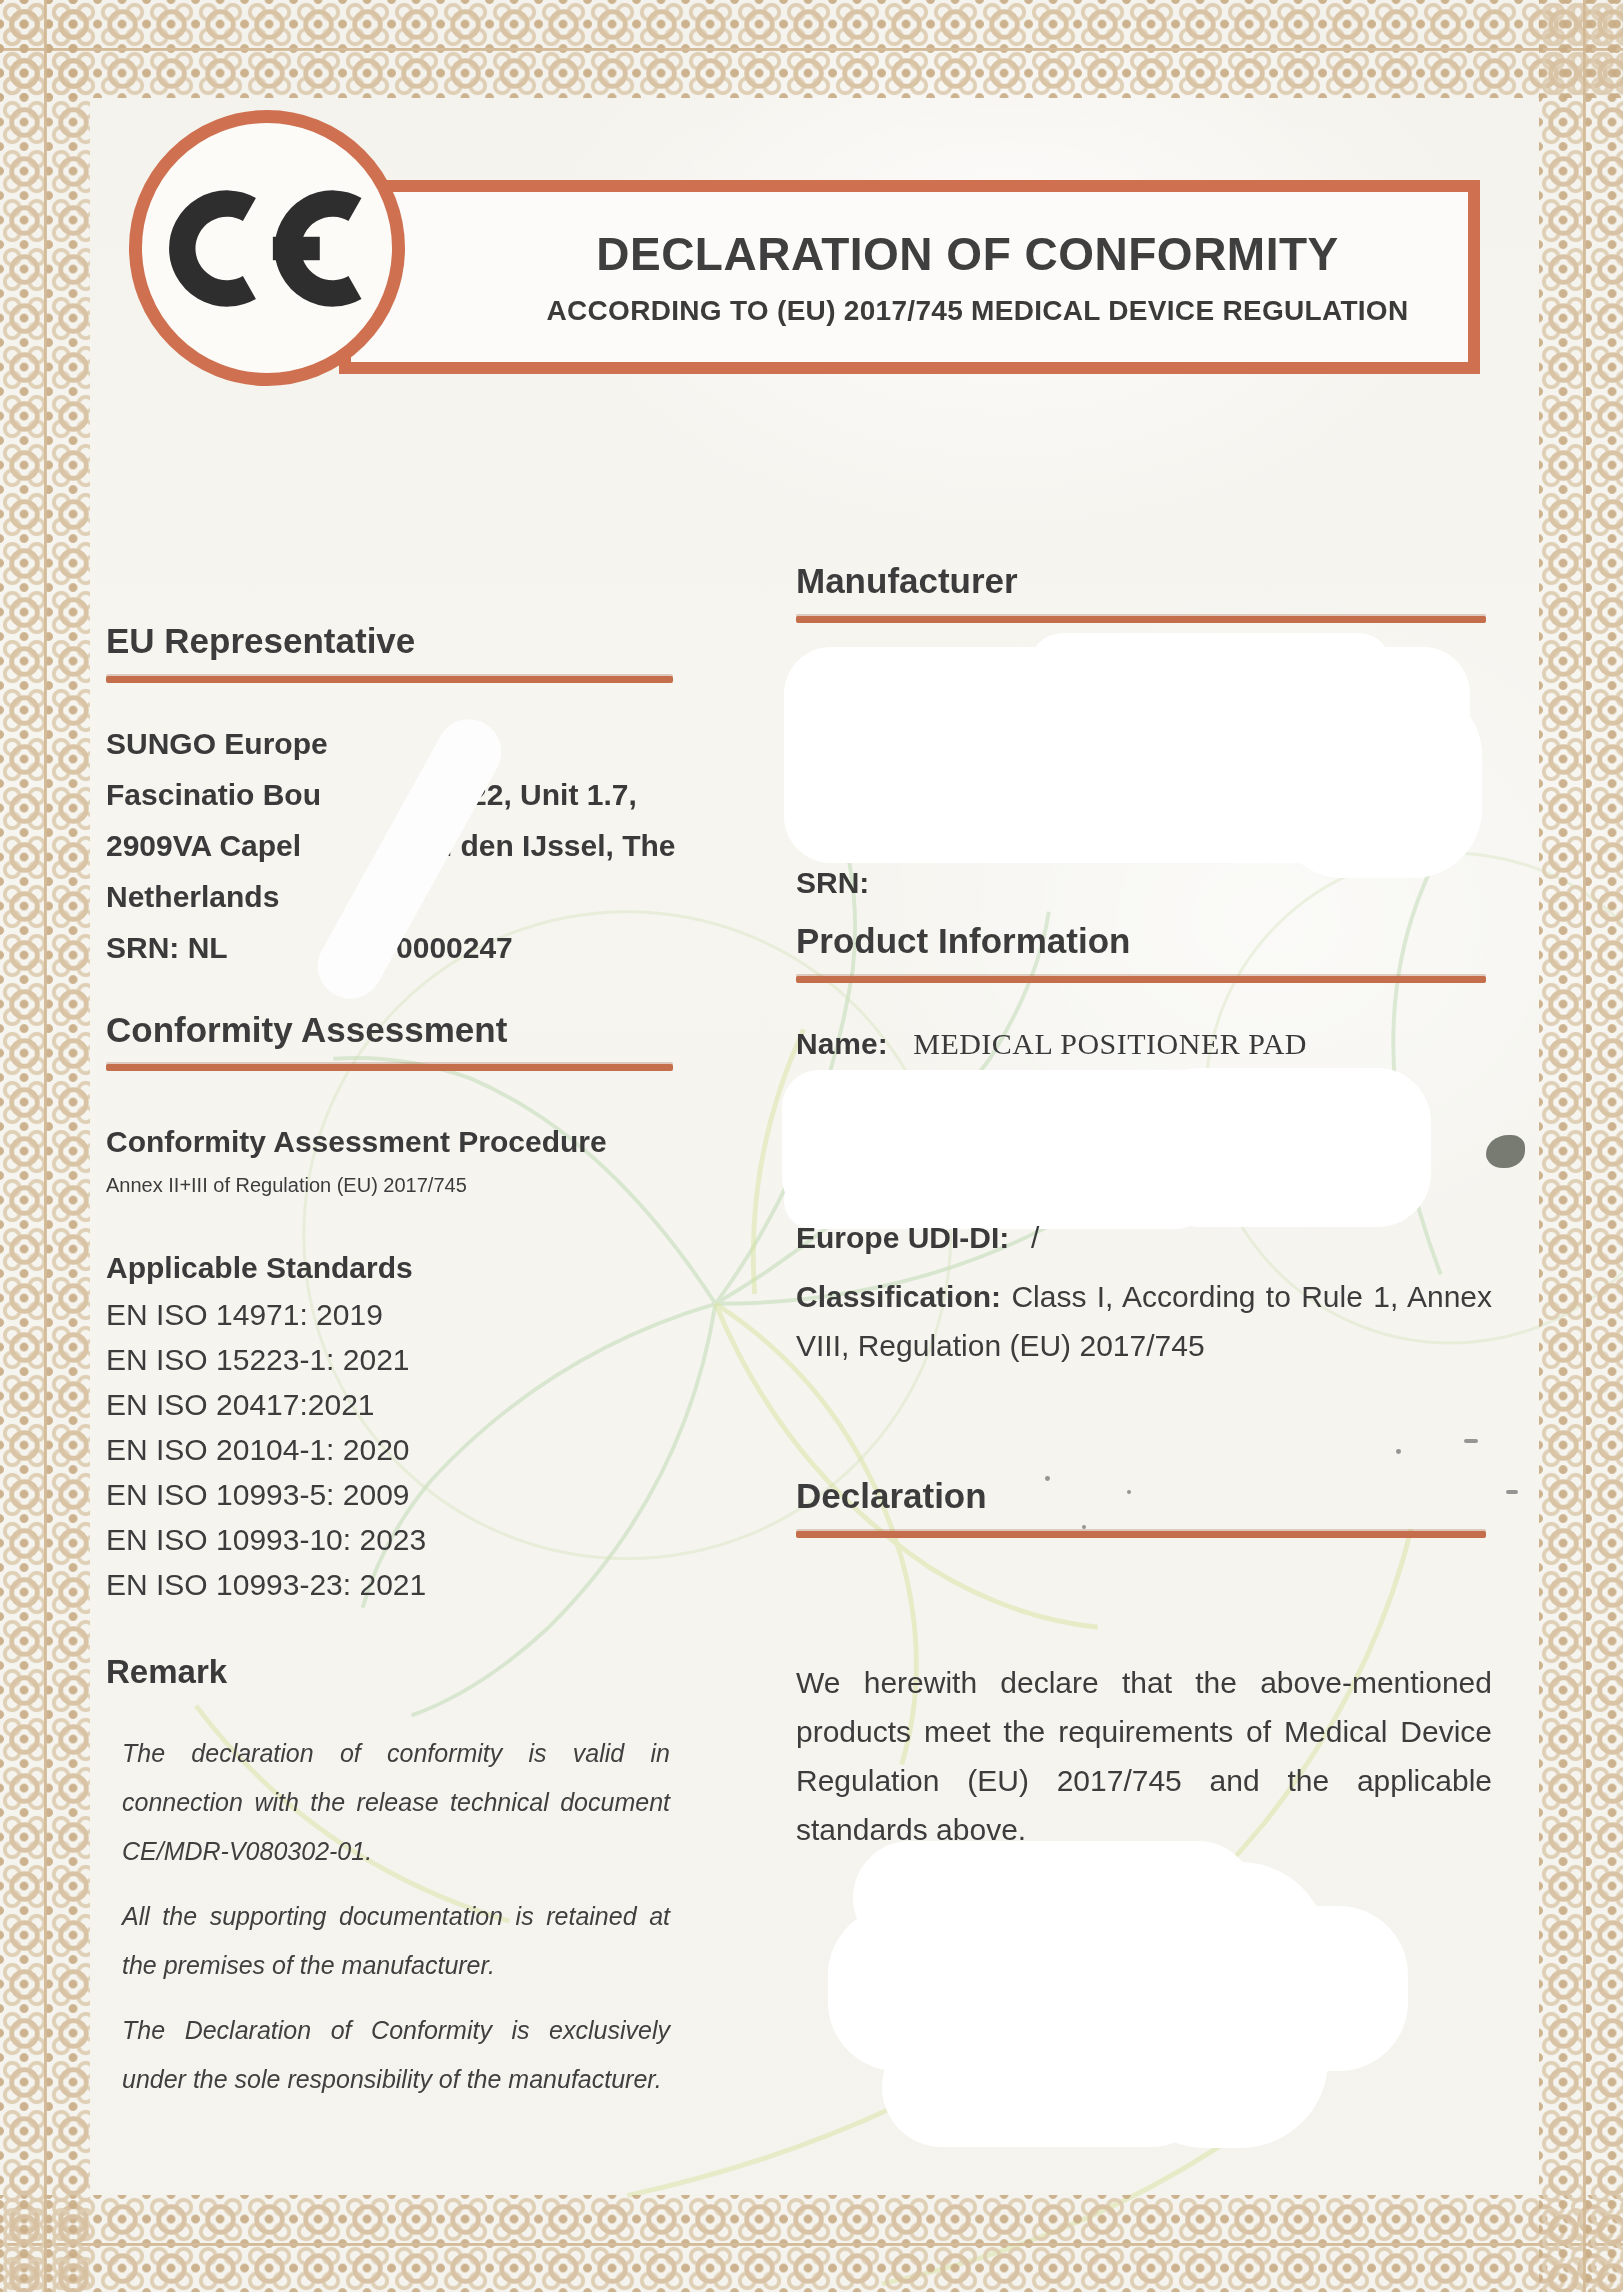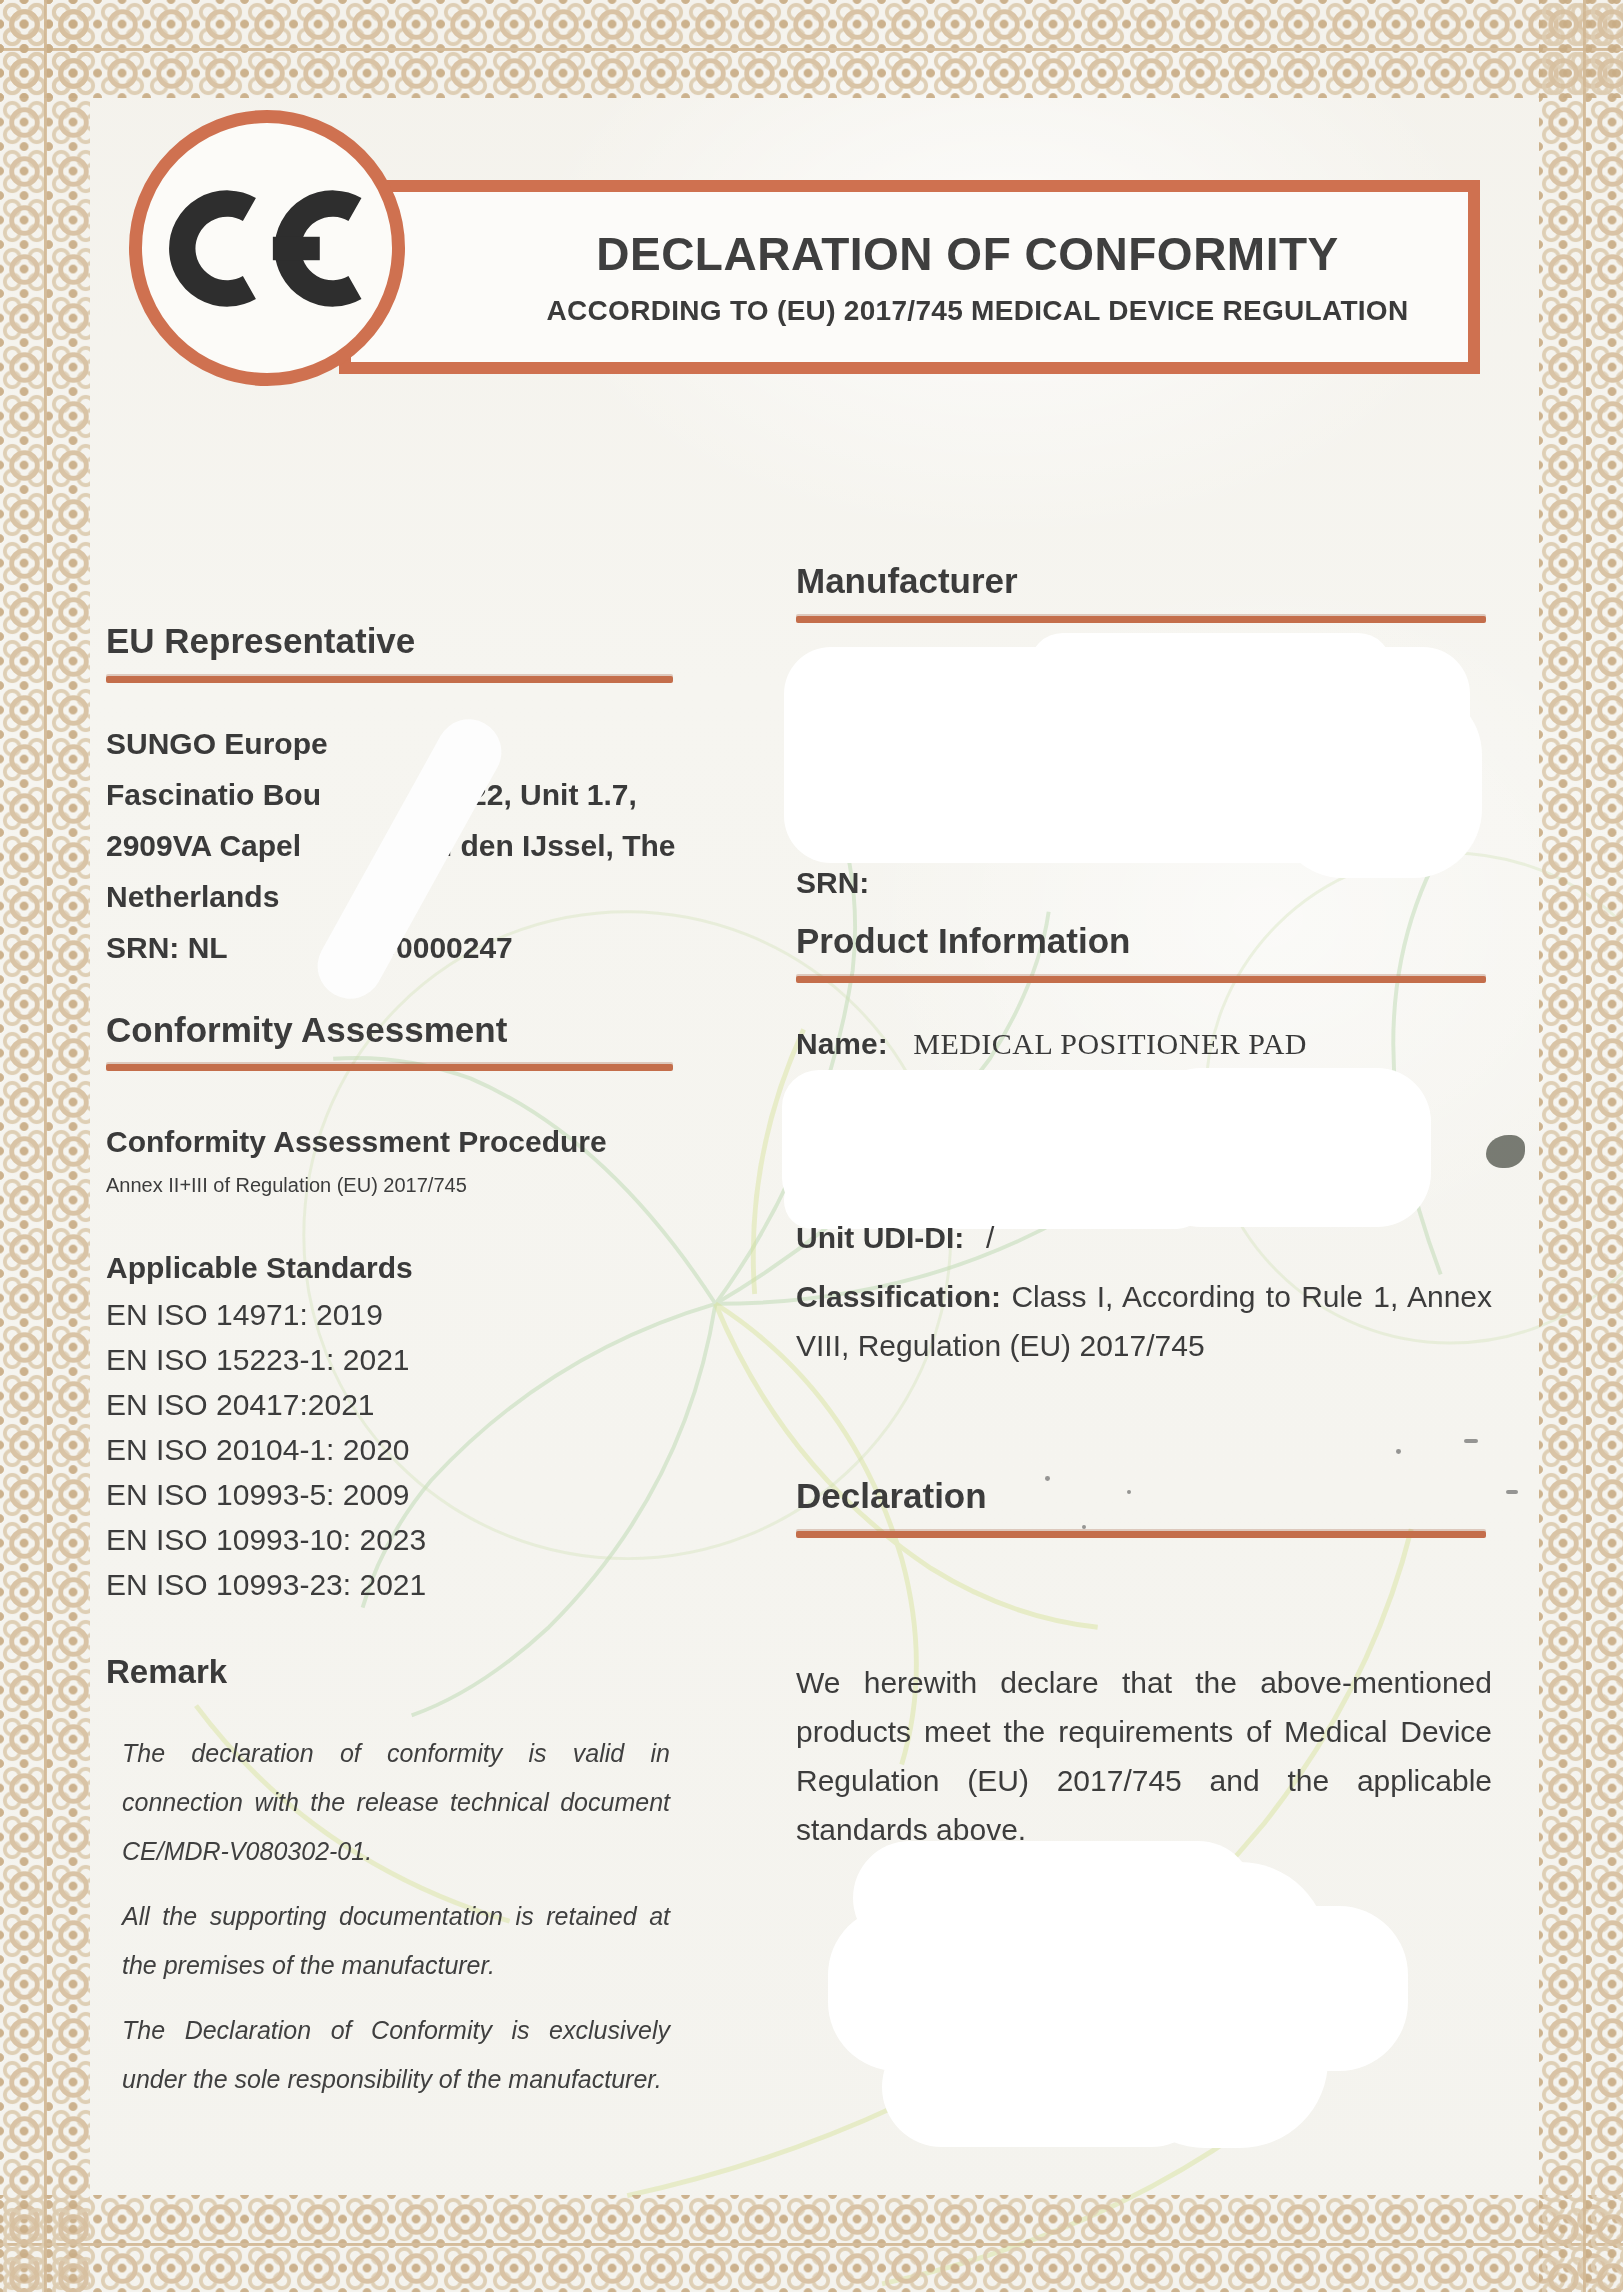--- a/index.html
+++ b/index.html
@@ -170,21 +170,21 @@
 
   <div class="bline" style="left:796px;top:1027px;">
     <span>Name:</span><span class="gap" style="width:25.5px;"></span><span class="serif-val">MEDICAL POSITIONER PAD</span>
   </div>
 
   <div class="blob" style="left:782px;top:1070px;width:559px;height:145px;border-radius:37px;"></div>
   <div class="blob" style="left:1147px;top:1068px;width:284px;height:159px;border-radius:54px;"></div>
   <div class="blob" style="left:784px;top:1172px;width:421px;height:57px;border-radius:28px;"></div>
 
   <div class="bline" style="left:796px;top:1221px;">
-    <span>Unit UDI-DI:</span><span class="gap" style="width:21.6px;"></span><span style="font-weight:normal;">/</span>
+    <span>Europe UDI-DI:</span><span class="gap" style="width:21.6px;"></span><span style="font-weight:normal;">/</span>
   </div>
 
   <div class="jpar" style="left:796px;top:1272px;width:696px;font-size:30px;line-height:49px;color:#3c3c3c;">
     <span style="font-weight:bold;">Classification:</span>
     <span>Class I, According to Rule 1, Annex VIII, Regulation (EU) 2017/745</span>
   </div>
 
   <div class="sec-h" style="left:796px;top:1476px;">Declaration</div>
   <div class="rule" style="left:796px;top:1531px;width:690px;"></div>
 

